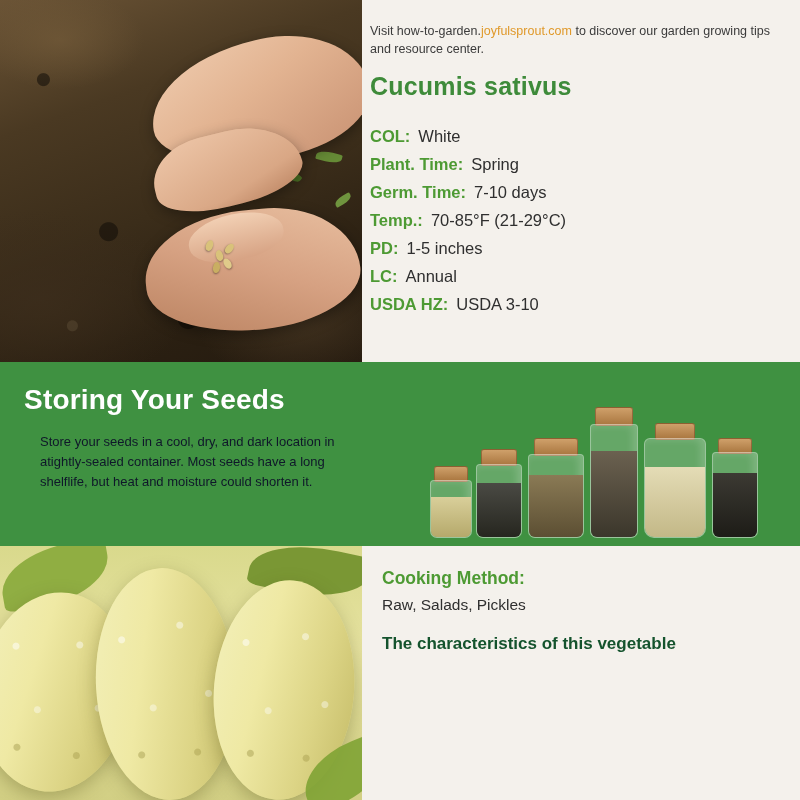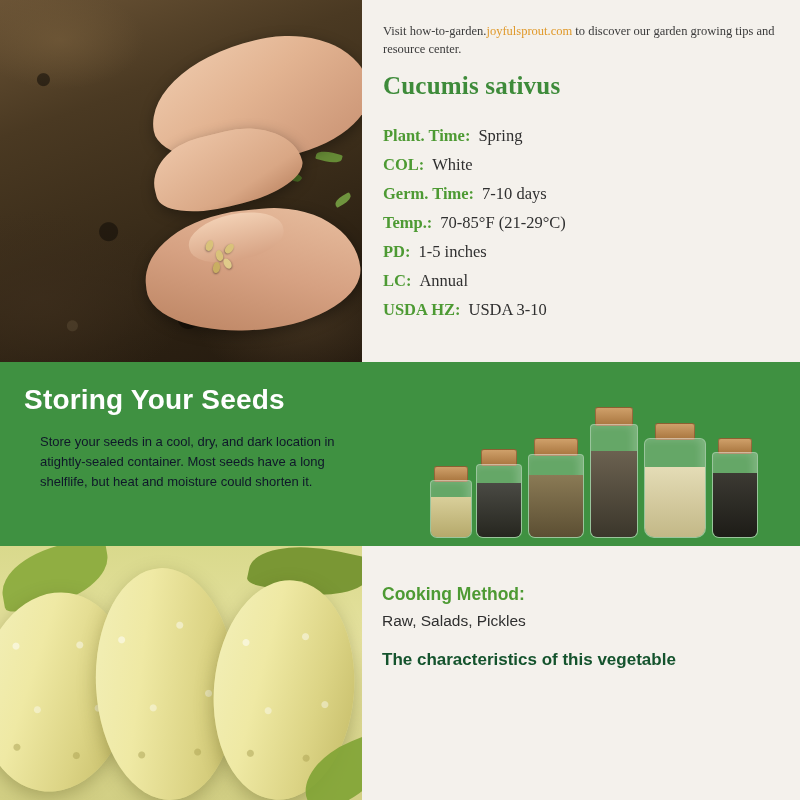--- a/index.html
+++ b/index.html
@@ -115,23 +115,22 @@
   .seed.b { left: 216px; top: 250px; transform: rotate(-14deg); }
   .seed.c { left: 226px; top: 243px; transform: rotate(40deg); }
   .seed.d { left: 213px; top: 262px; transform: rotate(8deg); background:#c9ae62; }
   .seed.e { left: 224px; top: 258px; transform: rotate(-30deg); background:#e0cb8a; }
 
   .top-info {
     position: relative;
     width: 438px;
     height: 310px;
     background: #f4f1ec;
-    padding: 18px 22px 0 21px;
+    padding: 18px 22px 0 8px;
     box-sizing: border-box;
-    font-family: Liberation Serif, serif;
   }
   .visit-line {
     font-size: 12.5px;
     color: #3b3b3b;
     line-height: 1.45;
     margin: 4px 0 0 0;
   }
   .visit-line .url { color: #e0992a; }
   .species {
     font-size: 25px;
@@ -283,21 +282,21 @@
   }
   .leaf-a { left: 0px; top: 0px; width: 110px; height: 58px; transform: rotate(-10deg); background:#87a93a; }
   .leaf-b { left: 250px; top: 0px; width: 120px; height: 50px; transform: rotate(12deg); background:#6f8f2a; }
   .leaf-c { left: 300px; top: 200px; width: 90px; height: 54px; transform: rotate(-22deg); background:#7fa334; }
 
   .bottom-info {
     position: relative;
     width: 438px;
     height: 254px;
     background: #f4f1ec;
-    padding: 38px 22px 0 20px;
+    padding: 22px 22px 0 20px;
     box-sizing: border-box;
   }
   .cook-title {
     font-size: 17.5px;
     font-weight: bold;
     color: #4d9a33;
     margin: 0 0 7px 0;
   }
   .cook-value {
     font-size: 15.5px;
@@ -343,26 +342,26 @@
       <div class="seed e"></div>
     </div>
 
     <div class="top-info">
       <p class="visit-line"><span>Visit how-to-garden.</span><span class="url">joyfulsprout.com</span><span> to discover our garden growing tips and resource center.</span></p>
 
       <h1 class="species">Cucumis sativus</h1>
 
       <ul class="spec-list">
         <li class="spec-row">
+          <span class="spec-label">COL:</span>
+          <span class="spec-value">White</span>
+        </li>
+        <li class="spec-row">
           <span class="spec-label">Plant. Time:</span>
           <span class="spec-value">Spring</span>
-        </li>
-        <li class="spec-row">
-          <span class="spec-label">COL:</span>
-          <span class="spec-value">White</span>
         </li>
         <li class="spec-row">
           <span class="spec-label">Germ. Time:</span>
           <span class="spec-value">7-10 days</span>
         </li>
         <li class="spec-row">
           <span class="spec-label">Temp.:</span>
           <span class="spec-value">70-85°F (21-29°C)</span>
         </li>
         <li class="spec-row">

